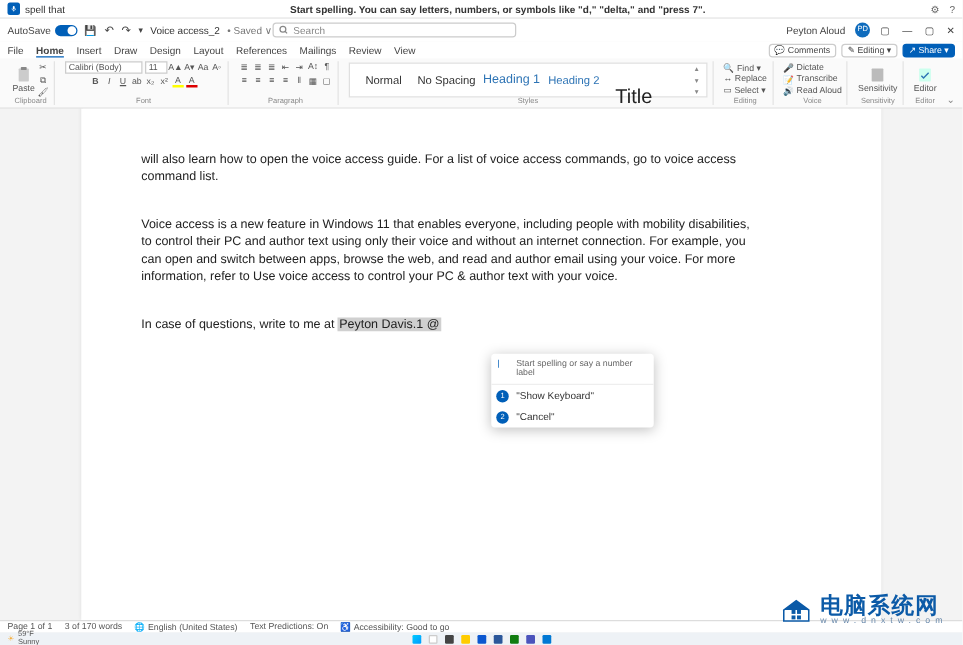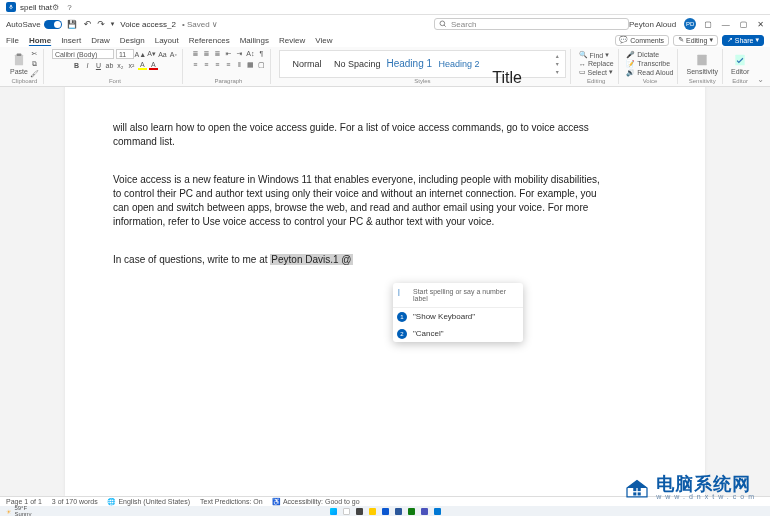--- a/index.html
+++ b/index.html
@@ -13,21 +13,21 @@
   .va-icons { display: flex; gap: 8px; color: #666; }
 
   
   .title-bar { height: 18px; background: #fff; display: flex; align-items: center; padding: 0 6px; font-size: 8px; color: #444; }
   .title-bar .left { display: flex; align-items: center; gap: 6px; }
   .autosave { display: flex; align-items: flex-end; gap: 3px; }
   .toggle { width: 18px; height: 9px; background: #005fb8; border-radius: 5px; position: relative; }
   .toggle::after { content: ""; position: absolute; right: 1px; top: 1px; width: 7px; height: 7px; background: #fff; border-radius: 50%; }
   .docname { color: #333; }
   .saved { color: #777; text-align: center; }
-  .title-bar .mid { flex: 1; display: flex; justify-content: flex-end; }
+  .title-bar .mid { flex: 1; display: flex; justify-content: flex-start; }
   .searchbox { width: 195px; height: 12px; border: 1px solid #ccc; border-radius: 3px; display: flex; align-items: center; padding: 0 4px; color: #888; gap: 4px; }
   .title-bar .right { display: flex; align-items: center; gap: 8px; }
   .avatar { width: 12px; height: 12px; background: #0f6cbd; color: #fff; border-radius: 50%; display: flex; align-items: center; justify-content: center; font-size: 6px; }
   .winbtns { display: flex; gap: 10px; color: #444; }
 
   
   .tabs { height: 14px; background: #fff; display: flex; align-items: center; padding: 0 6px; gap: 10px; font-size: 8px; color: #444; }
   .tabs .tab.active { font-weight: 600; text-decoration: underline; text-decoration-color: #005fb8; text-underline-offset: 2px; }
   .tabs .spacer { flex: 1; }
   .tabs .right-btns { display: flex; gap: 4px; }
@@ -84,20 +84,21 @@
 </head>
 <body>
 
 <div class="va-bar">
   <div class="mic">
     <svg viewBox="0 0 24 24">
         <path d="M12 14a3 3 0 003-3V6a3 3 0 10-6 0v5a3 3 0 003 3zm5-3a5 5 0 01-10 0H5a7 7 0 006 6.92V21h2v-3.08A7 7 0 0019 11h-2z"></path>
       </svg>
   </div>
   <span>spell that</span>
+  <div class="va-center">Start spelling. You can say letters, numbers, or symbols like "d," "delta," and "press 7".</div>
   <div class="va-icons">
     <span>⚙</span>
     <span>?</span>
   </div>
 </div>
 
 <div class="title-bar">
   <div class="left">
     <span class="autosave">
       <span>AutoSave</span>

